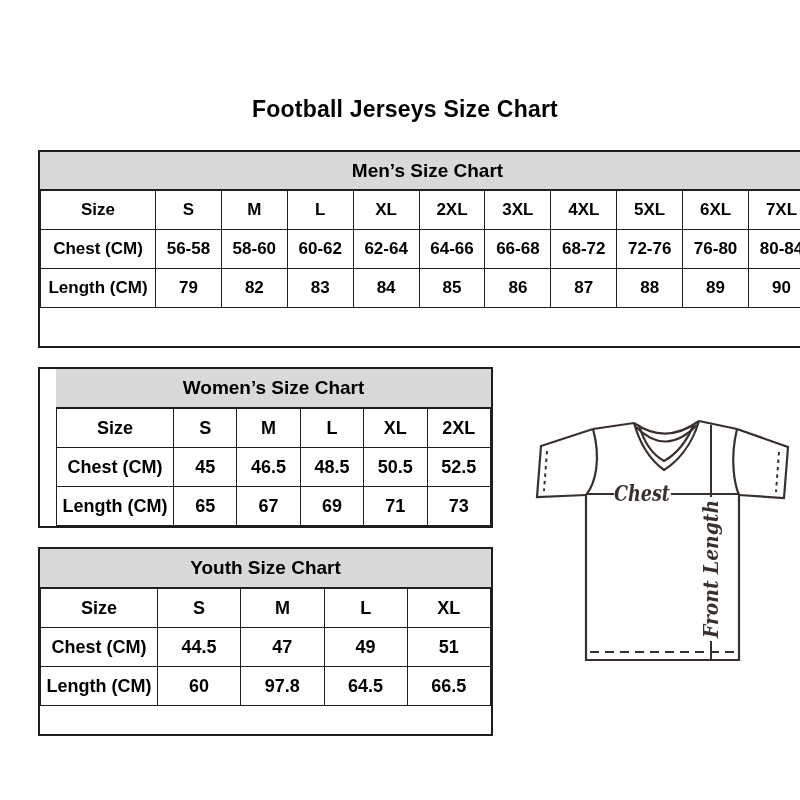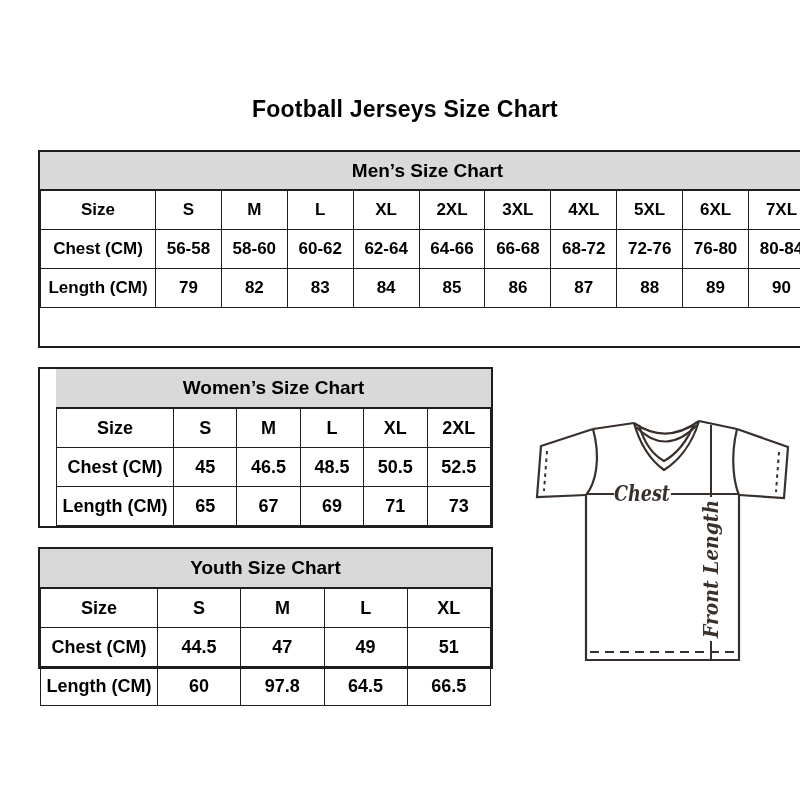--- a/index.html
+++ b/index.html
@@ -30,21 +30,21 @@
   #men-chart{left:38px;top:150px;width:779px;height:198px;}
   #men-chart .bar{height:37px;}
   #men-chart td{height:38px;font-size:17px;}
   #men-chart td:first-child{width:110px;}
 
   #women-chart{left:38px;top:367px;width:455px;height:161px;padding-left:16px;}
   #women-chart .bar{height:38px;}
   #women-chart td{height:38px;font-size:18px;}
   #women-chart td:first-child{width:112px;}
 
-  #youth-chart{left:38px;top:547px;width:455px;height:122px;}
+  #youth-chart{left:38px;top:547px;width:455px;height:189px;}
   #youth-chart .bar{height:38px;}
   #youth-chart td{height:38px;font-size:18px;}
   #youth-chart td:first-child{width:112px;}
 
   .jersey-wrap{position:absolute;left:531px;top:398px;width:272px;height:272px;}
   .jersey-wrap svg{display:block;width:272px;height:272px;}
   .measure-label{
     font-family:"DejaVu Serif","Liberation Serif",serif;
     font-style:italic;font-weight:bold;
   }

